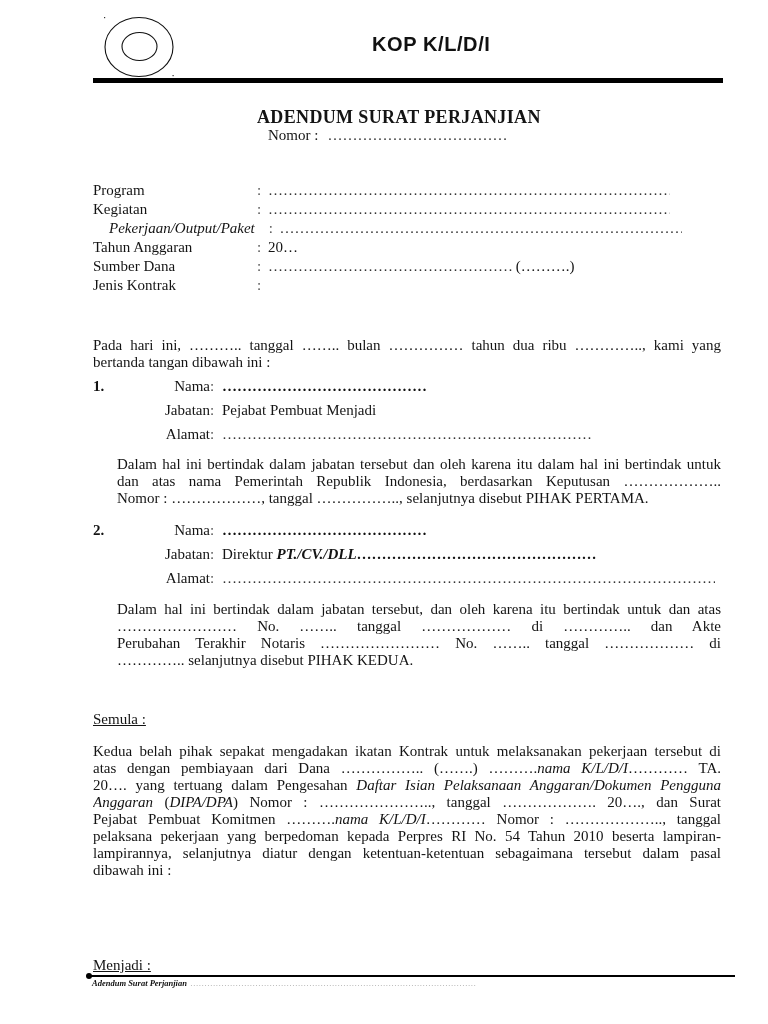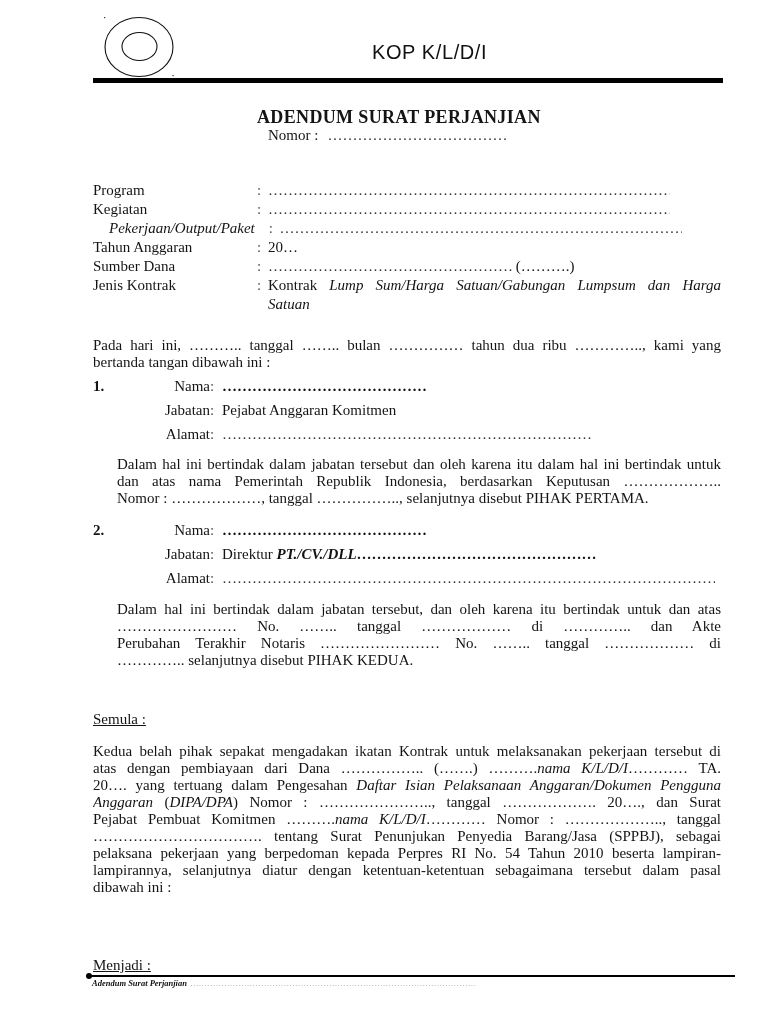--- a/index.html
+++ b/index.html
@@ -4,21 +4,21 @@
 <style>
   html, body { margin:0; padding:0; }
   body {
     width:768px; height:1024px; position:relative; overflow:hidden;
     background:#ffffff; color:#141414;
     font-family:"Liberation Serif", "DejaVu Serif", serif; font-size:15px;
   }
   .abs { position:absolute; }
   
   .logo { left:100px; top:12px; width:80px; height:72px; }
-  .kop { left:372px; top:34px; font-family:"Liberation Sans", "DejaVu Sans", sans-serif; font-weight:normal; font-size:20px; line-height:20px; letter-spacing:0.6px; color:#111; white-space:nowrap;margin-top:8px; }
+  .kop { left:372px; top:34px; font-family:"Liberation Sans", "DejaVu Sans", sans-serif; font-weight:bold; font-size:20px; line-height:20px; letter-spacing:0.6px; color:#111; white-space:nowrap; }
   .rule-thick { left:93px; top:78px; width:630px; height:5px; background:#000; }
   .title { left:257px; top:107px; font-weight:bold; font-size:18px; line-height:20px; letter-spacing:0.35px; white-space:nowrap; }
   .nomor { left:268px; top:127px; line-height:17px; white-space:nowrap; }
   .nomor .lbl { margin-right:9px; }
   
   .dots { display:inline-block; overflow:hidden; white-space:nowrap; vertical-align:top; color:#333; }
   .w182 { width:182px; } .w402 { width:402px; } .w244 { width:244px; }
   .w206 { width:206px; } .w370 { width:370px; } .w493 { width:493px; }
   .bold { font-weight:bold; color:#111; }
   
@@ -92,44 +92,40 @@
     <div class="ivalue"><span>20…</span></div>
   </div>
   <div class="irow">
     <div class="ilabel">Sumber Dana</div>
     <div class="icolon">:</div>
     <div class="ivalue" style="white-space:nowrap;"><span class="dots w244">………………………………………………………………</span><span> (……….)</span></div>
   </div>
   <div class="irow">
     <div class="ilabel">Jenis Kontrak</div>
     <div class="icolon">:</div>
-    <div class="ivalue">
-      <div class="jl"><span>Kontrak </span><span class="st-i">Lump Sum/Harga Satuan/Gabungan Lumpsum dan Harga</span></div>
-      <div class="ll"><span class="st-i">Satuan</span></div>
-    </div>
   </div>
 </div>
 
 <div class="abs para" style="left:93px; top:337px;">
   <div class="jl"><span>Pada hari ini, ……….. tanggal …….. bulan …………… tahun dua ribu ………….., kami yang</span></div>
   <div class="ll"><span>bertanda tangan dibawah ini :</span></div>
 </div>
 
 <div class="abs party" style="top:374px;">
   <div class="prow">
     <div class="pnum">1.</div>
     <div class="plabel">Nama</div>
     <div class="pcolon">:</div>
     <div class="pvalue"><span class="dots w206 bold">……………………………………………………</span></div>
   </div>
   <div class="prow">
     <div class="pnum"></div>
     <div class="plabel">Jabatan</div>
     <div class="pcolon">:</div>
-    <div class="pvalue">Pejabat Anggaran Komitmen</div>
+    <div class="pvalue">Pejabat Pembuat Menjadi</div>
   </div>
   <div class="prow">
     <div class="pnum"></div>
     <div class="plabel">Alamat</div>
     <div class="pcolon">:</div>
     <div class="pvalue"><span class="dots w370">………………………………………………………………………………………………………………</span></div>
   </div>
 </div>
 <div class="abs para ind" style="left:117px; top:456px;">
   <div class="jl"><span>Dalam hal ini bertindak dalam jabatan tersebut dan oleh karena itu dalam hal ini bertindak untuk</span></div>
@@ -164,21 +160,20 @@
   <div class="ll"><span>………….. selanjutnya disebut PIHAK KEDUA.</span></div>
 </div>
 
 <div class="abs ulabel" style="left:93px; top:711px;">Semula :</div>
 <div class="abs para" style="left:93px; top:743px;">
   <div class="jl"><span>Kedua belah pihak sepakat mengadakan ikatan Kontrak untuk melaksanakan pekerjaan tersebut di</span></div>
   <div class="jl"><span>atas dengan pembiayaan dari Dana …………….. (…….) ……….</span><span class="st-i">nama K/L/D/I</span><span>………… TA.</span></div>
   <div class="jl"><span>20…. yang tertuang dalam Pengesahan </span><span class="st-i">Daftar Isian Pelaksanaan Anggaran/Dokumen Pengguna</span></div>
   <div class="jl"><span class="st-i">Anggaran</span><span> (</span><span class="st-i">DIPA/DPA</span><span>) Nomor : ………………….., tanggal ………………. 20…., dan Surat</span></div>
   <div class="jl"><span>Pejabat Pembuat Komitmen ……….</span><span class="st-i">nama K/L/D/I</span><span>………… Nomor : ……………….., tanggal</span></div>
-  <div class="jl"><span>……………………………. tentang Surat Penunjukan Penyedia Barang/Jasa (SPPBJ), sebagai</span></div>
   <div class="jl"><span>pelaksana pekerjaan yang berpedoman kepada Perpres RI No. 54 Tahun 2010 beserta lampiran-</span></div>
   <div class="jl"><span>lampirannya, selanjutnya diatur dengan ketentuan-ketentuan sebagaimana tersebut dalam pasal</span></div>
   <div class="ll"><span>dibawah ini :</span></div>
 </div>
 
 <div class="abs ulabel" style="left:93px; top:957px;">Menjadi :</div>
 
 <div class="abs rule-foot"></div>
 <div class="abs foot-dot"></div>
 <div class="abs foot-text">

